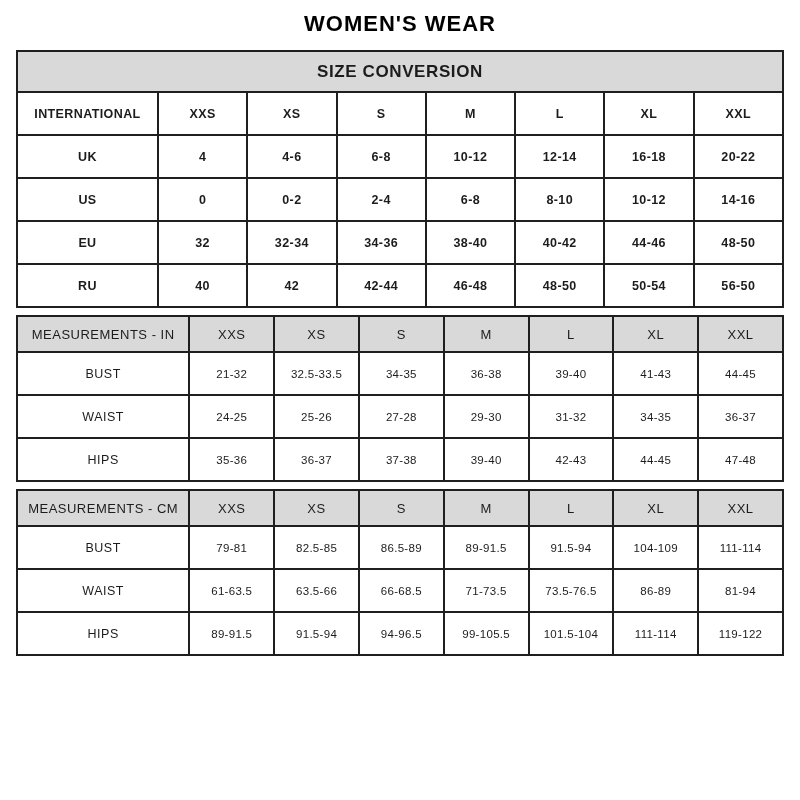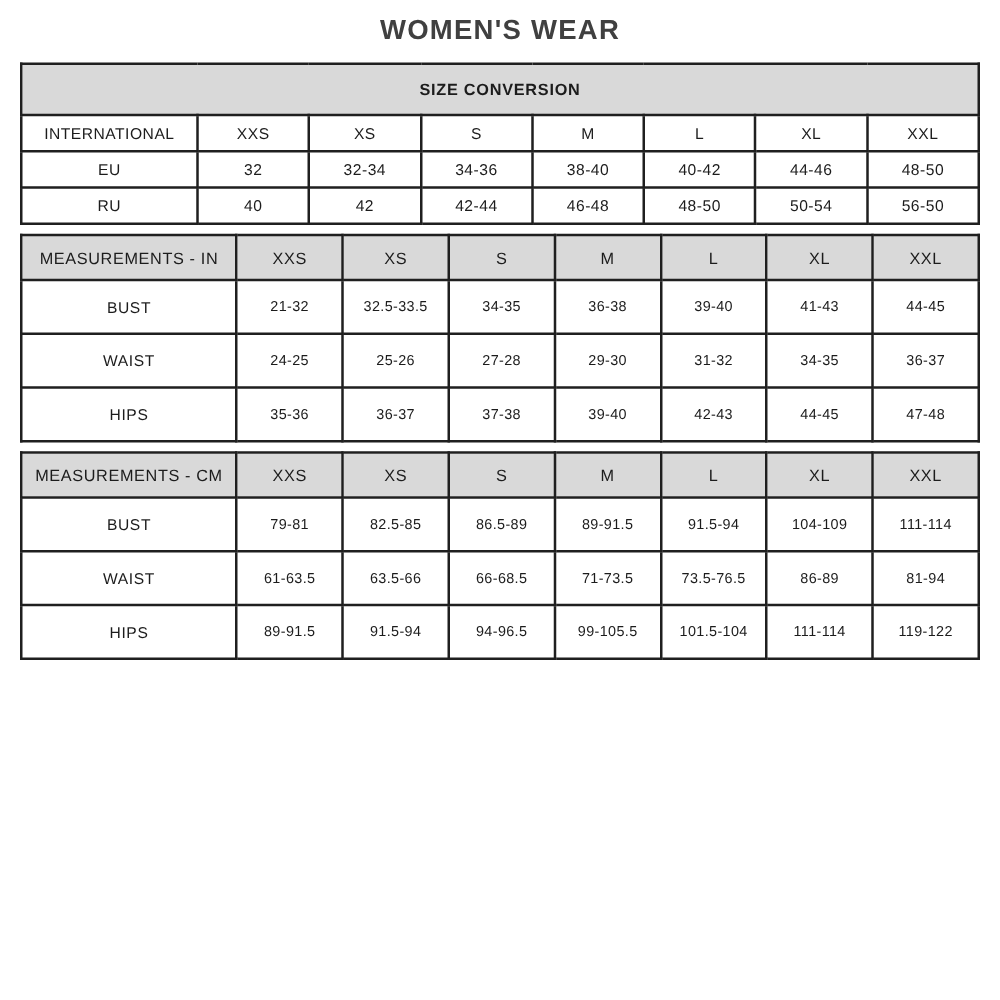--- a/index.html
+++ b/index.html
@@ -15,43 +15,43 @@
     background:var(--page-bg);
     color:var(--text);
     font-family:"Liberation Sans", sans-serif;
   }
   h1{
     margin:11px 0 13px;
     text-align:center;
     font-size:22px;
     font-weight:700;
     letter-spacing:1px;
-    color:#404040;
+    color:#000000;
   }
   .tbl-wrap{margin:0 16px 7px;}
   table{
     width:100%;
     border-collapse:collapse;
     table-layout:fixed;
   }
   th,td{
     border:2px solid var(--border);
     text-align:center;
     vertical-align:middle;
     padding:0 2px;
     overflow:hidden;
     white-space:nowrap;
   }
   
   .t-conv col.first{width:18.4%;}
-  .t-conv th,.t-conv td{height:29px;font-size:12.5px;font-weight:normal;letter-spacing:.4px;}
+  .t-conv th,.t-conv td{height:43px;font-size:12.5px;font-weight:bold;letter-spacing:.4px;}
   .t-conv th.banner{
     background:var(--header-bg);
     font-weight:700;
-    font-size:13px;
+    font-size:17px;
     letter-spacing:.6px;
     height:41px;
     text-align:center;
   }
   
   .t-meas col.first{width:22.5%;}
   .t-meas thead th{
     background:var(--header-bg);
     font-weight:400;
     font-size:13px;
@@ -89,20 +89,40 @@
             <th>XS</th>
             <th>S</th>
             <th>M</th>
             <th>L</th>
             <th>XL</th>
             <th>XXL</th>
           </tr>
         </thead>
         <tbody>
           <tr>
+            <td class="row-label">UK</td>
+            <td>4</td>
+            <td>4-6</td>
+            <td>6-8</td>
+            <td>10-12</td>
+            <td>12-14</td>
+            <td>16-18</td>
+            <td>20-22</td>
+          </tr>
+          <tr>
+            <td class="row-label">US</td>
+            <td>0</td>
+            <td>0-2</td>
+            <td>2-4</td>
+            <td>6-8</td>
+            <td>8-10</td>
+            <td>10-12</td>
+            <td>14-16</td>
+          </tr>
+          <tr>
             <td class="row-label">EU</td>
             <td>32</td>
             <td>32-34</td>
             <td>34-36</td>
             <td>38-40</td>
             <td>40-42</td>
             <td>44-46</td>
             <td>48-50</td>
           </tr>
           <tr>

